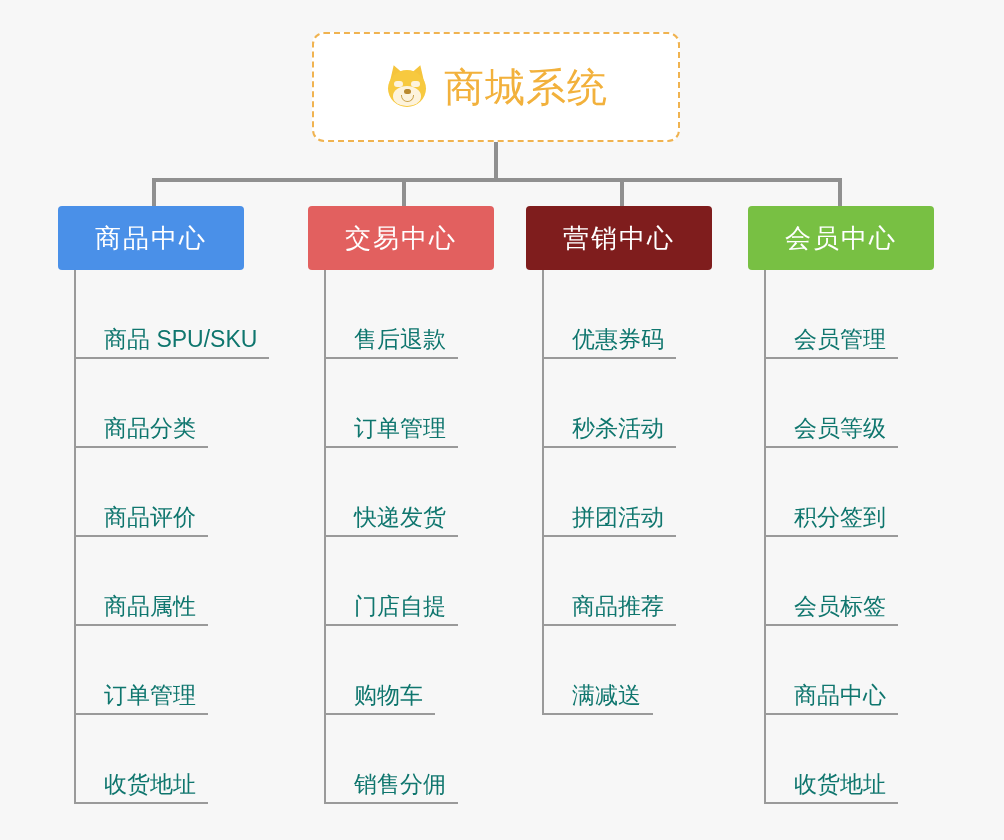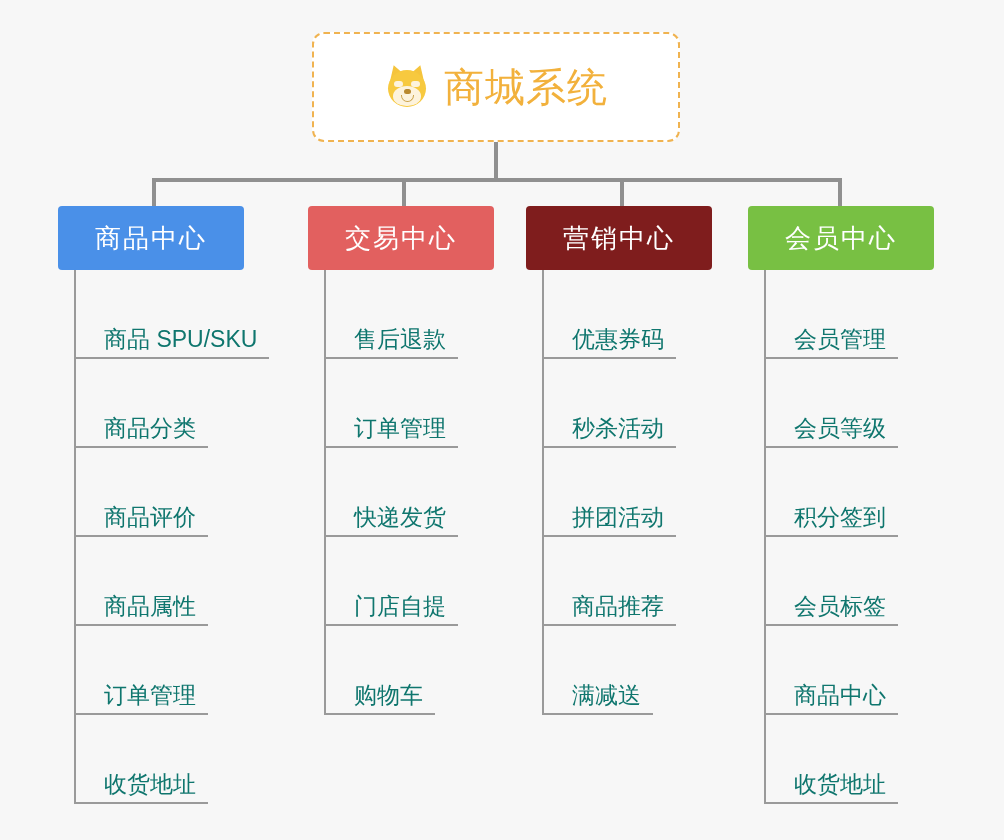--- a/index.html
+++ b/index.html
@@ -274,20 +274,23 @@
           </li>
         <li class="leaf-item">
             <span class="leaf-label">快递发货</span>
           </li>
         <li class="leaf-item">
             <span class="leaf-label">门店自提</span>
           </li>
         <li class="leaf-item">
             <span class="leaf-label">购物车</span>
           </li>
+        <li class="leaf-item">
+            <span class="leaf-label">销售分佣</span>
+          </li>
       </ul>
     </div>
   </div>
 
   <div class="branch branch-3">
     <div class="branch-header" style="background: #7f1d1d;">营销中心</div>
     <div class="branch-body">
       <div class="branch-spine"></div>
       <ul class="leaf-list">
         <li class="leaf-item">

